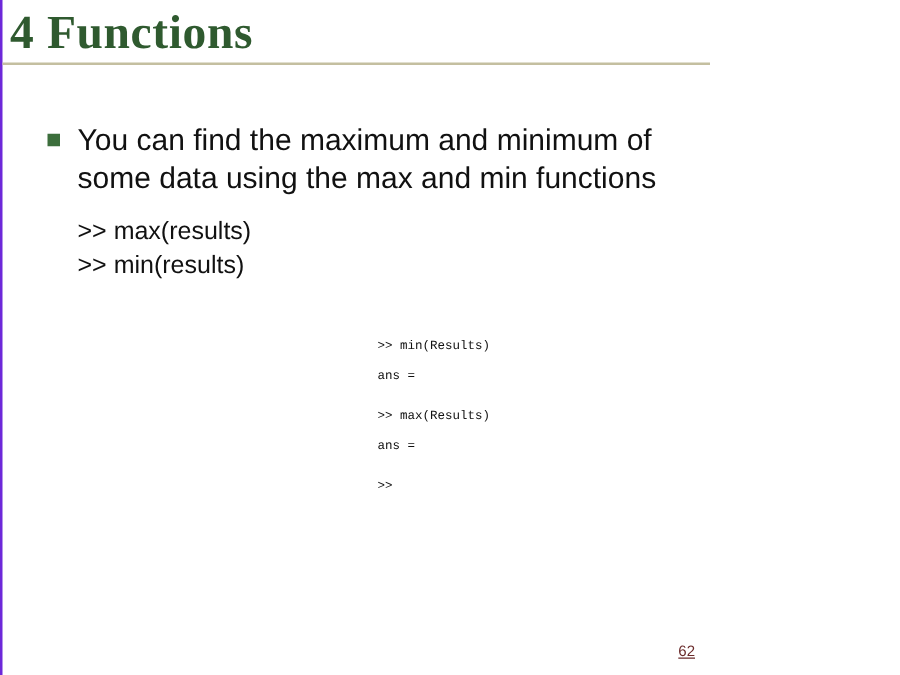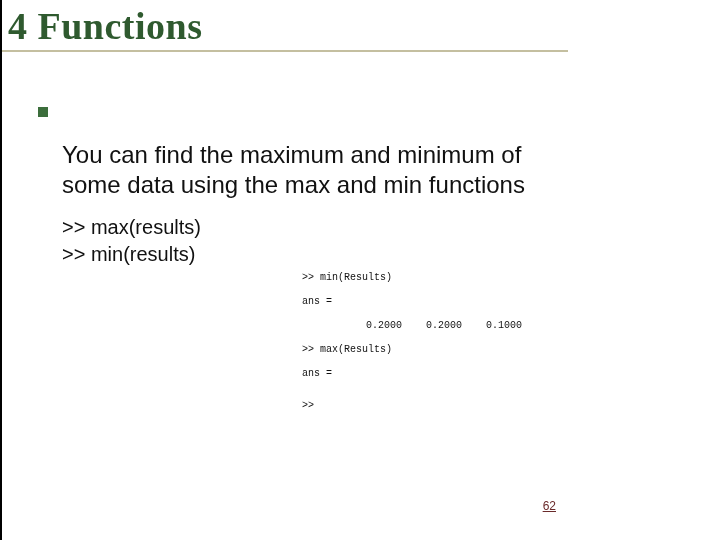--- a/index.html
+++ b/index.html
@@ -11,21 +11,21 @@
     font-family: Arial, Helvetica, sans-serif;
     color: #222;
     position: relative;
     overflow: hidden;
   }
   .slide {
     width: 570px;
     height: 540px;
     box-sizing: border-box;
     position: relative;
-    border-left: 2px solid #000000;
+    border-left: 2px solid #6d28d9;
   }
   .title-wrap {
     padding: 4px 0 2px 6px;
     border-bottom: 2px solid #c4bfa0;
     margin-right: 2px;
   }
   .title {
     font-family: "Times New Roman", Times, serif;
     font-size: 38px;
     color: #2f5a2f;
@@ -44,21 +44,20 @@
     width: 10px;
     height: 10px;
     background: #3c6e3c;
     flex: 0 0 auto;
     margin-top: 9px;
   }
   .bullet-text {
     font-size: 24px;
     line-height: 1.25;
     color: #111;
-    margin-top: 42px;
   }
   .code-lines {
     margin-top: 14px;
     margin-left: 24px;
     font-size: 20px;
     line-height: 1.35;
     color: #111;
   }
   .console {
     position: absolute;
@@ -73,21 +72,21 @@
   .console .row {
     white-space: pre;
   }
   .console .gap { height: 8px; }
   .console .vals {
     padding-left: 40px;
   }
   .page-num {
     position: absolute;
     right: 14px;
-    bottom: 27px;
+    bottom: 12px;
     font-size: 12px;
     color: #6a2a2a;
   }
   .uline { text-decoration: underline; }
 </style>
 </head>
 <body>
 
 <div class="slide">
 
@@ -105,21 +104,20 @@
       <div>&gt;&gt; max(results)</div>
       <div>&gt;&gt; min(results)</div>
     </div>
   </div>
 
   <div class="console">
     <div class="row">&gt;&gt; min(Results)</div>
     <div class="gap"></div>
     <div class="row">ans =</div>
     <div class="gap"></div>
-    <div class="row vals">    0.2000    0.2000    0.1000</div>
     <div class="gap"></div>
     <div class="row">&gt;&gt; max(Results)</div>
     <div class="gap"></div>
     <div class="row">ans =</div>
     <div class="gap"></div>
     <div class="gap"></div>
     <div class="row">&gt;&gt;</div>
   </div>
 
   <div class="page-num uline">62</div>

